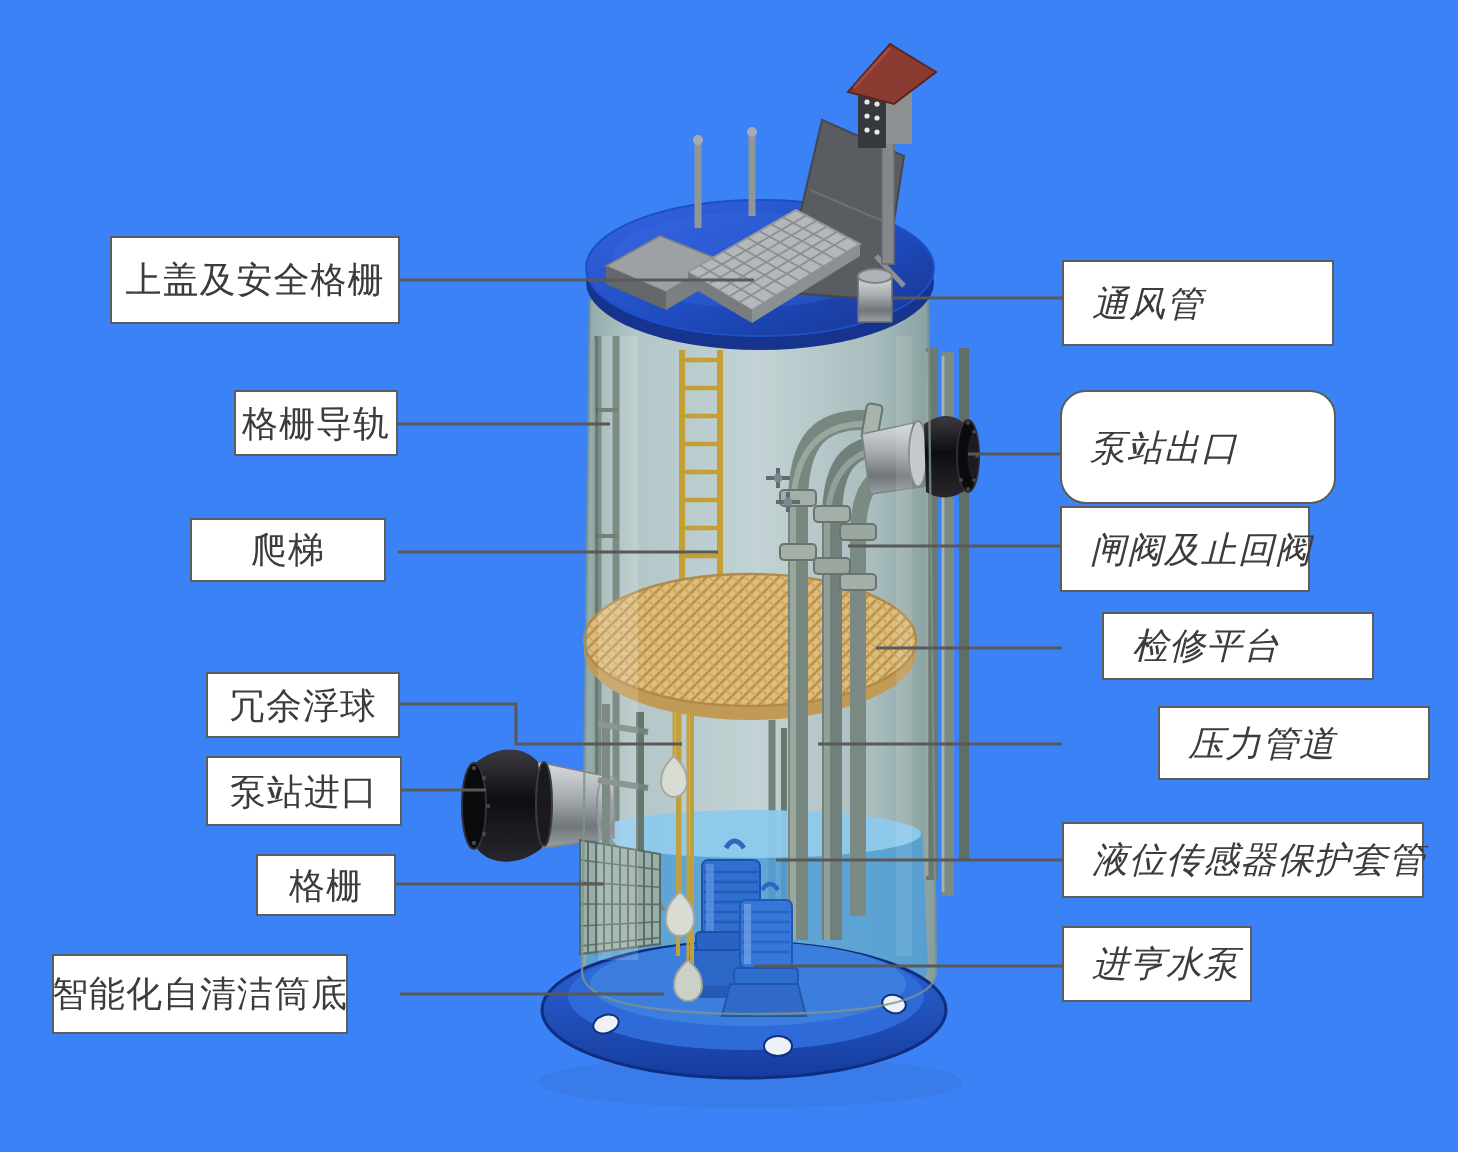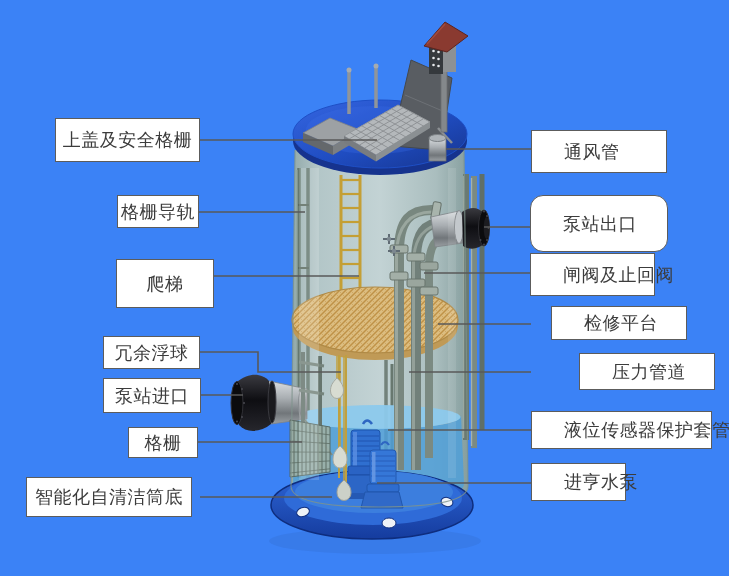--- a/index.html
+++ b/index.html
@@ -2,28 +2,28 @@
 <html><head>
 <meta charset="utf-8">
 <style>
   html,body{margin:0;padding:0;background:#fff;}
   #stage{position:relative;width:729px;height:576px;background:#3b82f6;overflow:hidden;
          font-family:"Liberation Sans","DejaVu Sans",sans-serif;}
   #art{position:absolute;left:0;top:0;width:729px;height:576px;}
   .label{position:absolute;box-sizing:border-box;background:#fff;border:1.5px solid #5c5c5c;
          display:flex;align-items:center;justify-content:center;
          font-size:18px;letter-spacing:0.5px;color:#3c3c3c;white-space:nowrap;z-index:5;}
-  .label.lft{justify-content:flex-start;padding-left:32px;}
+  .label.lft{justify-content:flex-start;padding-left:14px;font-style:italic;}
   .l1{left:55px;top:118px;width:145px;height:44px;}
   .l2{left:117px;top:195px;width:82px;height:33px;}
-  .l3{left:116px;top:259px;width:98px;height:49px;}
+  .l3{left:95px;top:259px;width:98px;height:32px;}
   .l4{left:103px;top:336px;width:97px;height:33px;}
   .l5{left:103px;top:378px;width:98px;height:35px;}
   .l6{left:128px;top:427px;width:70px;height:31px;}
-  .l7{left:26px;top:477px;width:166px;height:40px;}
+  .l7{left:26px;top:477px;width:148px;height:40px;}
   .r1{left:531px;top:130px;width:136px;height:43px;}
   .r2{left:530px;top:195px;width:138px;height:57px;border-radius:13px;}
   .r3{left:530px;top:253px;width:125px;height:43px;}
   .r4{left:531px;top:306px;width:136px;height:34px;margin-left:20px;}
   .r5{left:531px;top:353px;width:136px;height:37px;margin-left:48px;}
   .r6{left:531px;top:411px;width:181px;height:38px;padding-left:5px;}
   .r7{left:531px;top:463px;width:95px;height:38px;}
 </style>
 </head>
 <body>

